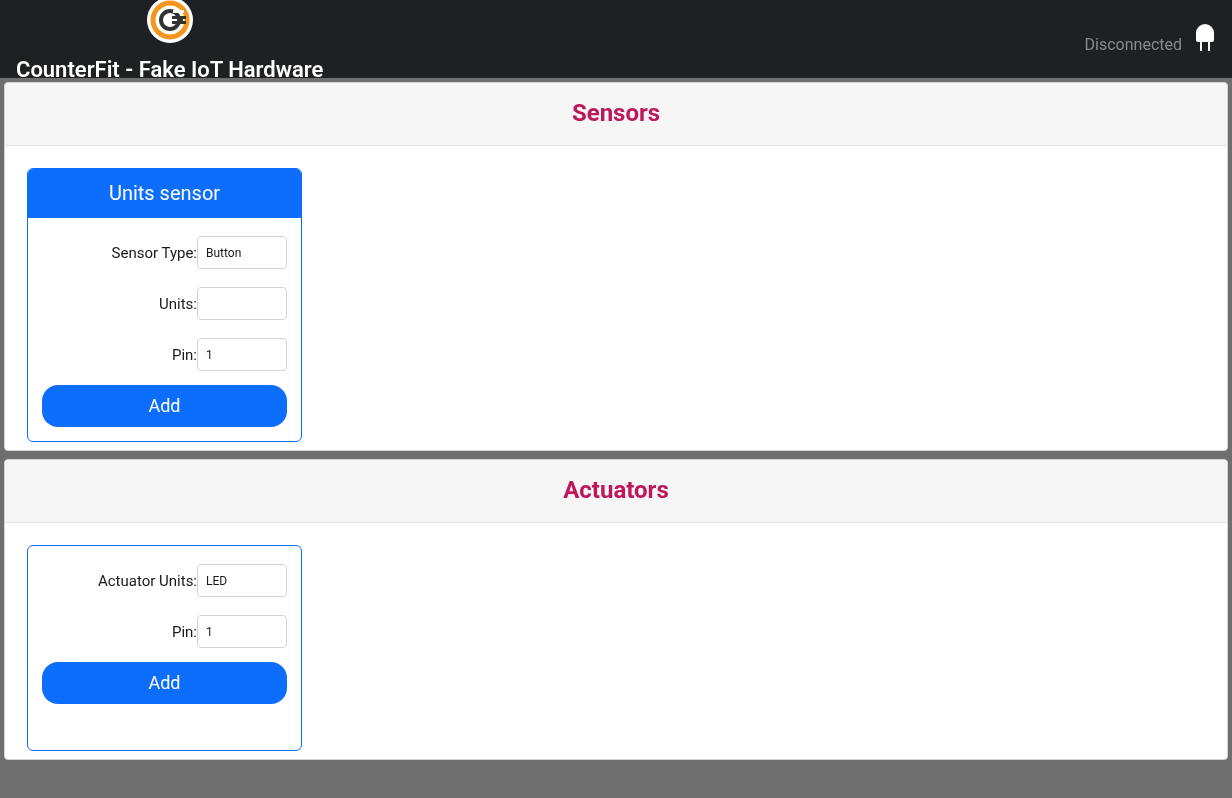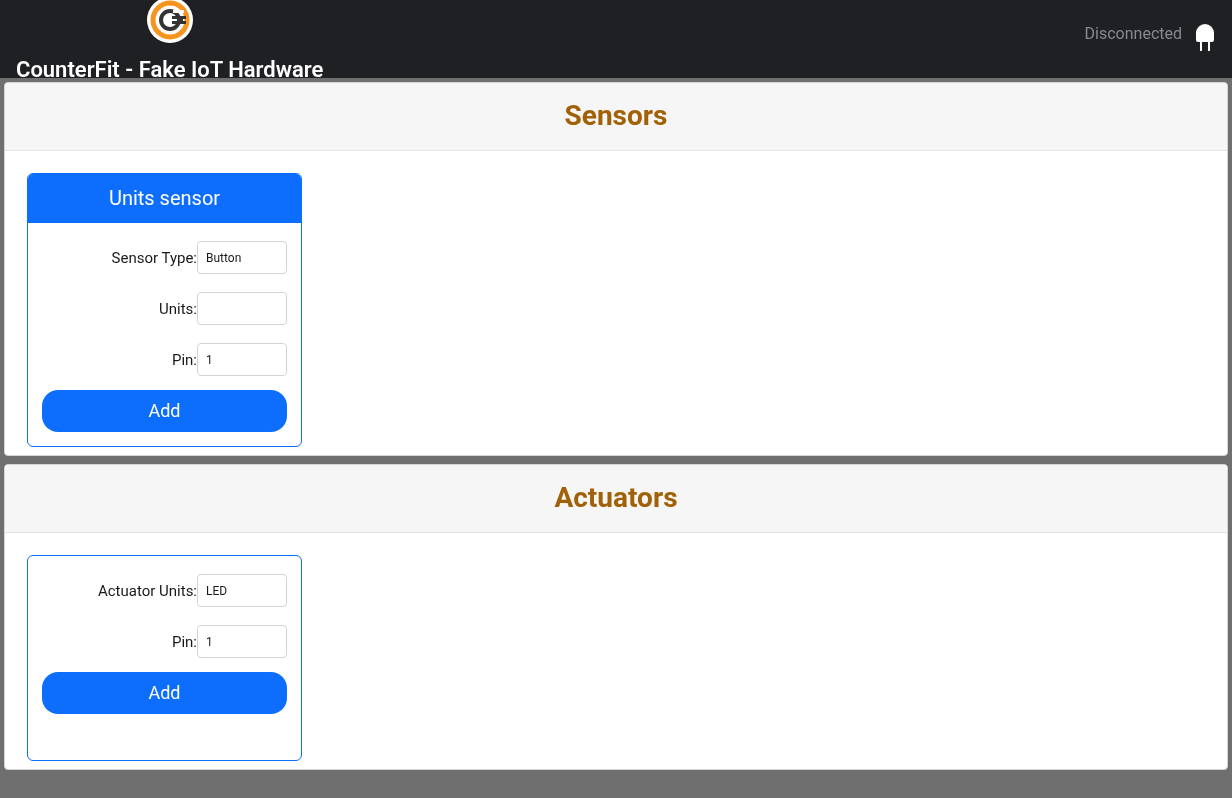--- a/index.html
+++ b/index.html
@@ -43,21 +43,21 @@
       height: 40px;
     }
     .app-title {
       font-size: 22px;
       font-weight: 600;
       color: #fff;
     }
     .nav-right {
       margin-left: auto;
       display: flex;
-      align-items: flex-start;
+      align-items: flex-end;
       gap: 12px;
     }
     .status-text {
       color: #848a8f;
       font-size: 16px;
     }
     .led-icon {
       width: 22px;
       height: 30px;
       display: flex;
@@ -90,23 +90,23 @@
       margin-bottom: 8px;
     }
     .panel-header {
       background: #f6f6f7;
       border-bottom: 1px solid #e3e3e3;
       text-align: center;
       padding: 16px 0 18px 0;
       border-radius: 4px 4px 0 0;
     }
     .panel-title {
-      font-size: 28px;
+      font-size: 24px;
       font-weight: 700;
-      color: #a16207;
+      color: #be185d;
     }
     .panel-body {
       padding: 22px 22px 8px 22px;
       display: flex;
       gap: 20px;
       min-height: 0;
     }
     .card {
       width: 275px;
       border: 1px solid #0d6efd;

